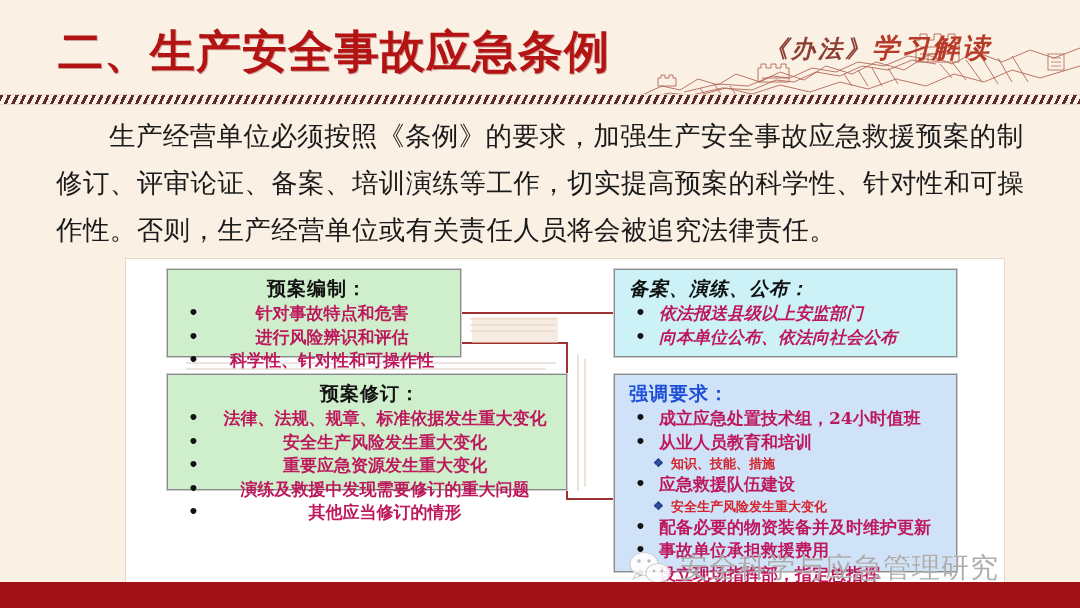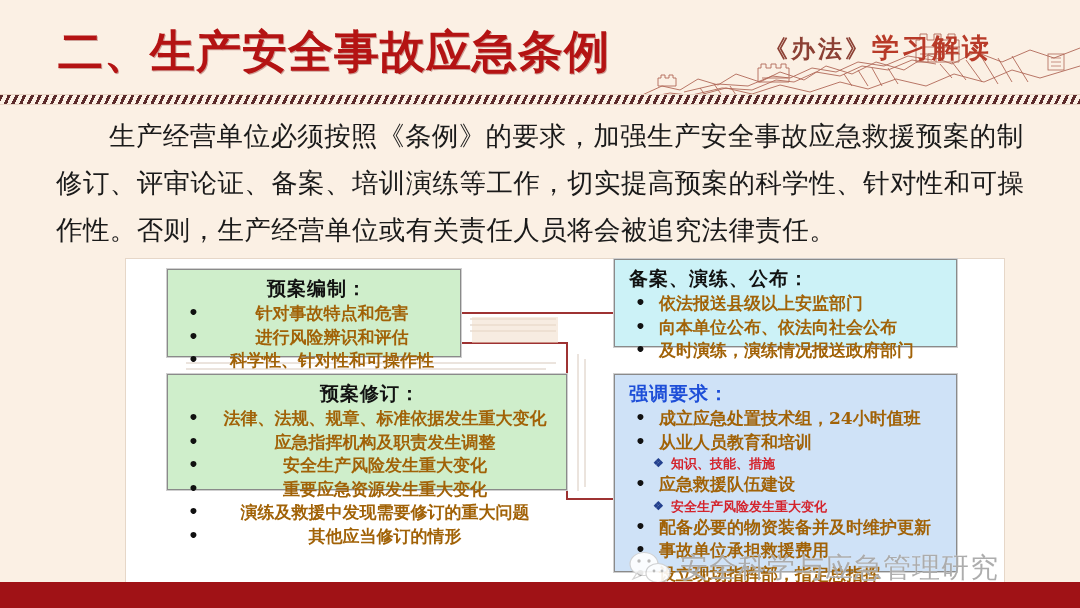--- a/index.html
+++ b/index.html
@@ -46,20 +46,21 @@
     overflow: hidden;
     pointer-events: none;
   }
   #header-art svg { display:block; }
 
   #header-sub {
     position: absolute;
     right: 88px; top: 30px;
     font-size: 27px;
     font-weight: bold;
+    font-style: italic;
     color: #b83a28;
     white-space: nowrap;
     font-family: "DejaVu Serif", "Liberation Serif", serif;
     letter-spacing: 3px;
     text-align: right;
   }
   #header-sub .brk { color: #8c4034; font-size: 24px; }
 
   
   #divider {
@@ -115,21 +116,21 @@
     letter-spacing: 1px;
     line-height: 24px;
   }
   .dbox h4.red { color: #1d4ed8; }
 
   .dbox ul { list-style: none; margin: 0; padding: 0; }
   .dbox li {
     position: relative;
     font-size: 17px;
     line-height: 23.5px;
-    color: #a16207;
+    color: #be185d;
     padding-left: 32px;
     white-space: nowrap;
     font-weight: bold;
   }
   .dbox li::before {
     content: "\2022";
     position: absolute;
     left: 8px; top: -1px;
     font-size: 17px;
     color: #111;
@@ -144,21 +145,21 @@
     content: "\2756";
     left: 26px;
     top: 0px;
     font-size: 12px;
     color: #23408e;
   }
 
   
   #box-bianzhi  { left: 41px;  top: 10px;  width: 294px; height: 88px; }
   #box-xiuding  { left: 41px;  top: 115px; width: 400px; height: 116px; }
-  #box-beian    { left: 488px; top: 0;  width: 343px; height: 88px; }
+  #box-beian    { left: 488px; top: 10px;  width: 343px; height: 88px; font-style: italic; }
   #box-qiangdiao{ left: 488px; top: 115px; width: 343px; height: 198px; }
 
   
   #connectors {
     position: absolute;
     left: 0; top: 0;
     width: 880px; height: 325px;
     pointer-events: none;
   }
 
@@ -257,34 +258,32 @@
         <li>针对事故特点和危害</li>
         <li>进行风险辨识和评估</li>
         <li>科学性、针对性和可操作性</li>
       </ul>
     </div>
 
     <div class="dbox green" id="box-xiuding">
       <h4>预案修订：</h4>
       <ul>
         <li>法律、法规、规章、标准依据发生重大变化</li>
-        <li>应急指挥机构及职责发生调整</li>
         <li>安全生产风险发生重大变化</li>
         <li>重要应急资源发生重大变化</li>
         <li>演练及救援中发现需要修订的重大问题</li>
         <li>其他应当修订的情形</li>
       </ul>
     </div>
 
     <div class="dbox blue-l" id="box-beian">
       <h4>备案、演练、公布：</h4>
       <ul>
         <li>依法报送县级以上安监部门</li>
         <li>向本单位公布、依法向社会公布</li>
-        <li>及时演练，演练情况报送政府部门</li>
       </ul>
     </div>
 
     <div class="dbox blue-d" id="box-qiangdiao">
       <h4 class="red">强调要求：</h4>
       <ul>
         <li>成立应急处置技术组，24小时值班</li>
         <li>从业人员教育和培训</li>
         <li class="sub">知识、技能、措施</li>
         <li>应急救援队伍建设</li>

